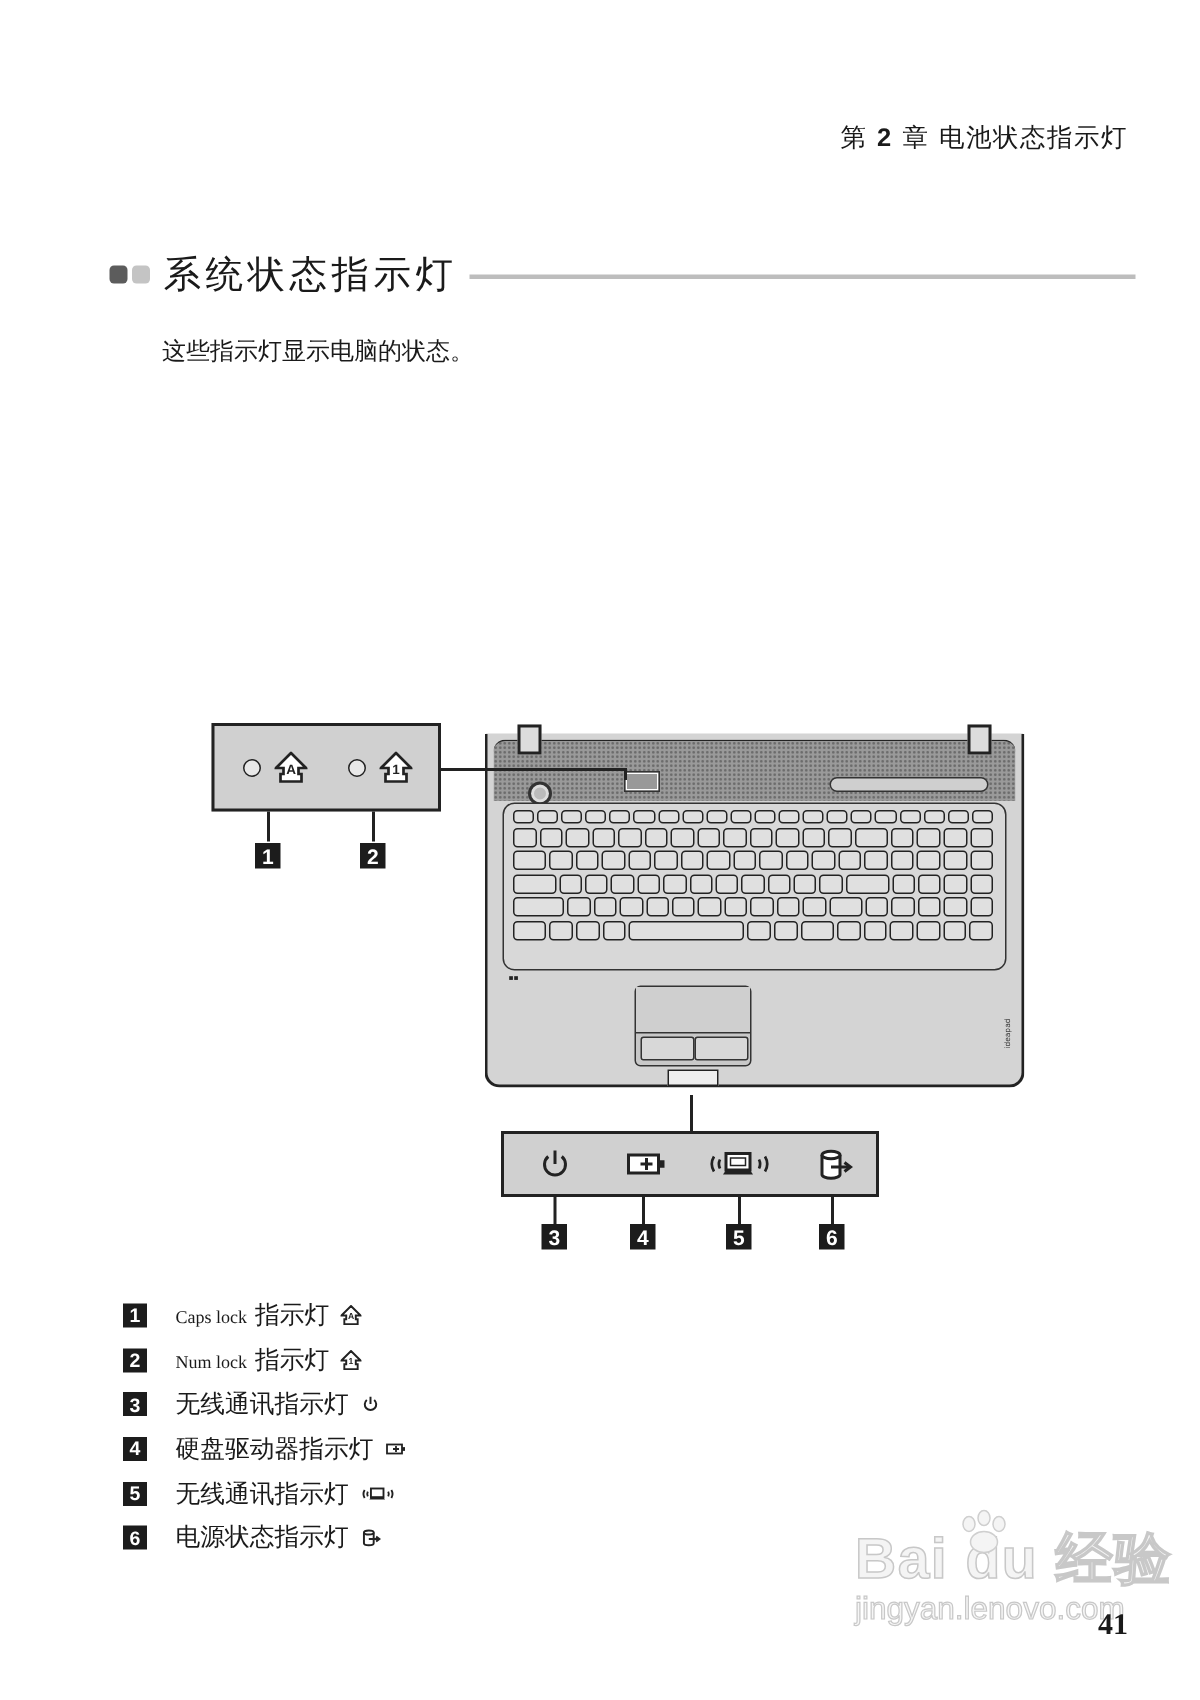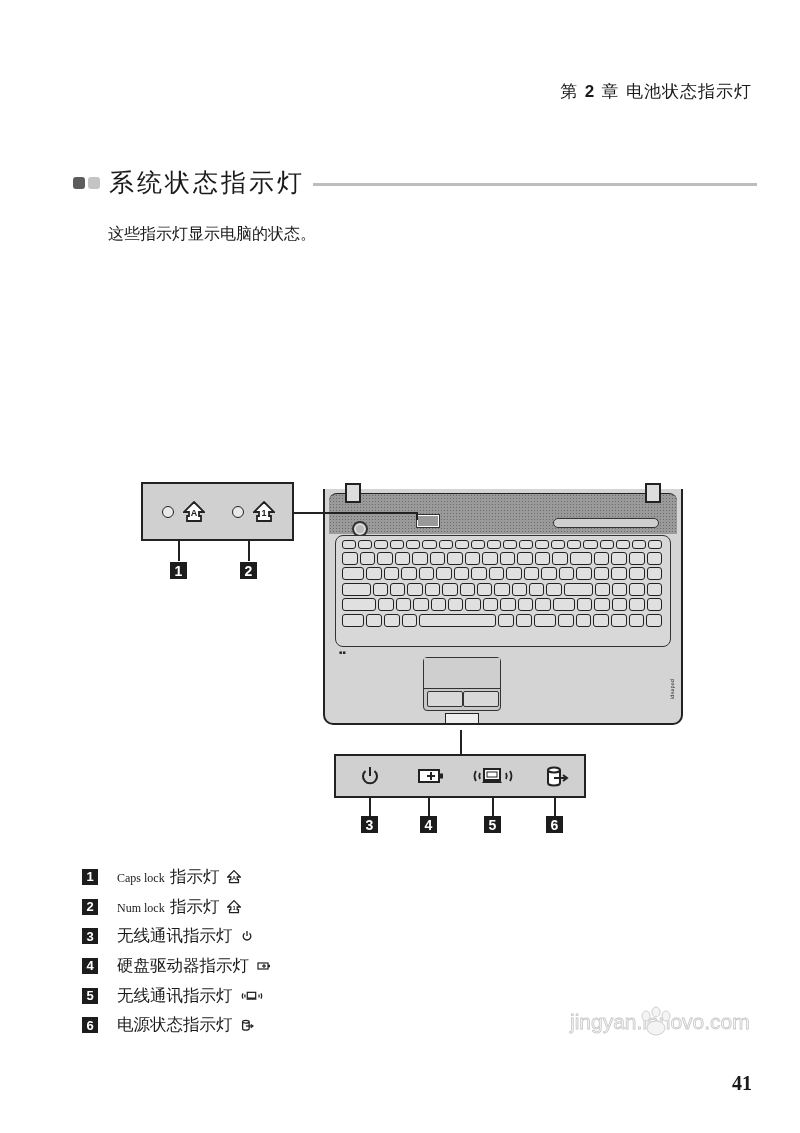--- a/index.html
+++ b/index.html
@@ -381,16 +381,17 @@
   </div>
 </div>
 
 <div class="watermark">
   <svg class="paw" viewBox="0 0 40 30">
     <ellipse cx="10" cy="10" rx="4" ry="5" fill="#f4f4f4" stroke="#cfcfcf"></ellipse>
     <ellipse cx="20" cy="6" rx="4" ry="5" fill="#f4f4f4" stroke="#cfcfcf"></ellipse>
     <ellipse cx="30" cy="10" rx="4" ry="5" fill="#f4f4f4" stroke="#cfcfcf"></ellipse>
     <ellipse cx="20" cy="22" rx="9" ry="7" fill="#f4f4f4" stroke="#cfcfcf"></ellipse>
   </svg>
+  <div class="wm-logo">Bai du 经验</div>
   <div class="wm-url">jingyan.lenovo.com</div>
 </div>
 
 <div class="page-number">41</div>
 
 </body></html>

